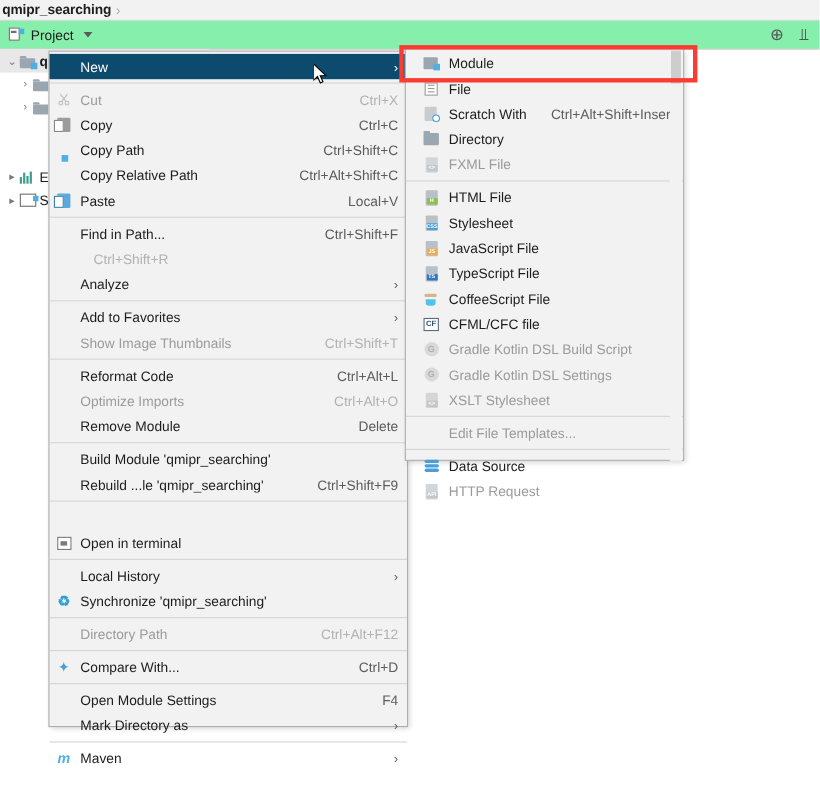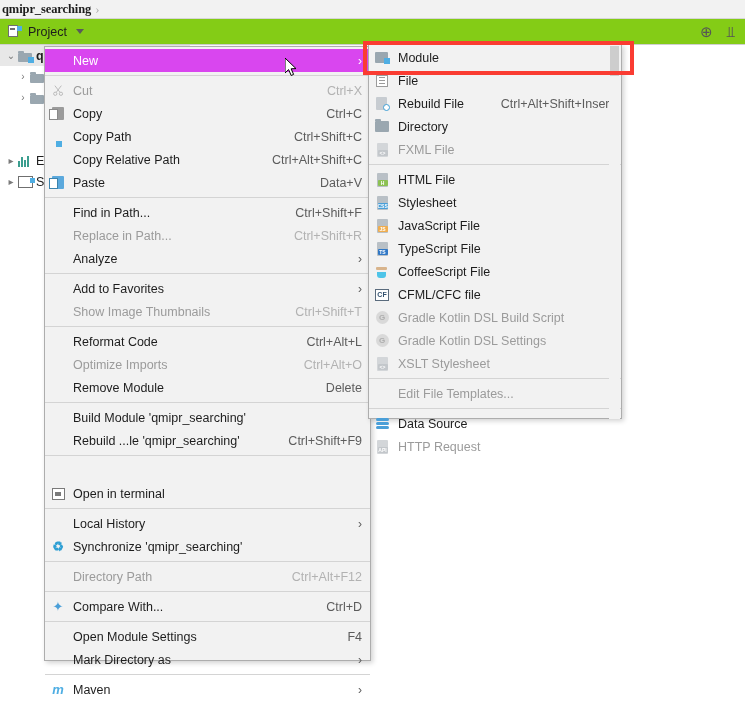--- a/index.html
+++ b/index.html
@@ -22,40 +22,39 @@
   #breadcrumb-bar {
     position: absolute;
     left: 0; top: 0;
     width: 745px; height: 19px;
     background: #f2f2f2;
     border-bottom: 1px solid #d6d6d6;
     display: flex;
     align-items: center;
     padding-left: 2px;
     box-sizing: border-box;
-    font-family: Liberation Serif, serif;
   }
   #breadcrumb-bar .crumb {
     font-weight: bold;
     font-size: 12.5px;
     color: #1d1d1d;
     letter-spacing: -0.1px;
   }
   #breadcrumb-bar .crumb-sep {
     color: #b0b0b0;
     margin: 0 4px;
     font-size: 13px;
   }
 
   
   #toolwindow-header {
     position: absolute;
     left: 0; top: 19px;
     width: 745px; height: 26px;
-    background: #84cc16;
+    background: #86efac;
     border-bottom: 1px solid #cfcfcf;
     display: flex;
     align-items: center;
     box-sizing: border-box;
   }
   #toolwindow-header .tw-left {
     display: flex;
     align-items: center;
     padding-left: 8px;
     gap: 6px;
@@ -215,21 +214,21 @@
   .mi .mi-arrow {
     flex: 0 0 auto;
     margin-left: 14px;
     color: #5c5c5c;
     font-size: 12px;
     line-height: 1;
   }
   .mi.disabled .mi-label { color: #9b9b9b; }
   .mi.disabled .mi-accel { color: #b2b2b2; }
   .mi.selected {
-    background: #d946ef;
+    background: #0c4a6e;
   }
   .mi.selected .mi-label { color: #ffffff; }
   .mi.selected .mi-arrow { color: #ffffff; }
   .sep {
     height: 1px;
     background: #d4d4d4;
     margin: 3px 0;
   }
 
   
@@ -242,21 +241,21 @@
   #context-menu .mi { padding-left: 4px; }
 
   
   #new-submenu {
     left: 368px;
     top: 44px;
     width: 254px;
     height: 375px;
     padding: 1px 0;
   }
-  #new-submenu .mi { height: 23px; padding-left: 4px; }
+  #new-submenu .mi { height: 23px; padding-left: 14px; }
   #new-submenu .mi .mi-label { margin-left: 7px; }
 
   
   #submenu-scrollbar {
     position: absolute;
     right: 1px;
     top: 1px;
     width: 11px;
     height: 373px;
     background: #f2f2f2;
@@ -597,33 +596,32 @@
   <div class="mi">
     <span class="mi-icon"></span>
     <span class="mi-label">Copy Relative Path</span>
     <span class="mi-accel">Ctrl+Alt+Shift+C</span>
   </div>
   <div class="mi">
     <span class="mi-icon">
         <span class="ic-doc blue"></span>
       </span>
     <span class="mi-label">Paste</span>
-    <span class="mi-accel">Data+V</span>
+    <span class="mi-accel">Local+V</span>
   </div>
 
   <div class="sep"></div>
 
   <div class="mi">
     <span class="mi-icon"></span>
     <span class="mi-label">Find in Path...</span>
     <span class="mi-accel">Ctrl+Shift+F</span>
   </div>
   <div class="mi disabled">
     <span class="mi-icon"></span>
-    <span class="mi-label">Replace in Path...</span>
     <span class="mi-accel">Ctrl+Shift+R</span>
   </div>
   <div class="mi">
     <span class="mi-icon"></span>
     <span class="mi-label">Analyze</span>
     <span class="mi-arrow">›</span>
   </div>
 
   <div class="sep"></div>
 
@@ -759,21 +757,21 @@
       </span>
     <span class="mi-label">File</span>
   </div>
   <div class="mi">
     <span class="mi-icon">
         <span class="ic-scratchfile">
           <span class="body"></span>
           <span class="clock"></span>
         </span>
       </span>
-    <span class="mi-label">Rebuild File</span>
+    <span class="mi-label">Scratch With</span>
     <span class="mi-accel">Ctrl+Alt+Shift+Insert</span>
   </div>
   <div class="mi">
     <span class="mi-icon">
         <span class="ic-dir"></span>
       </span>
     <span class="mi-label">Directory</span>
   </div>
   <div class="mi disabled">
     <span class="mi-icon">

